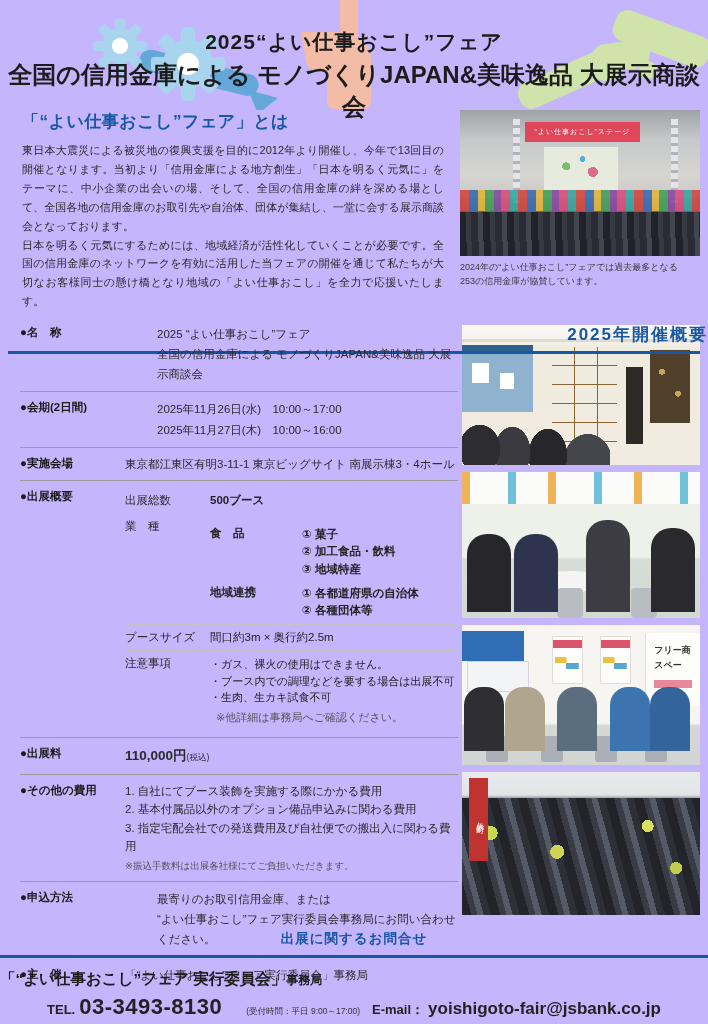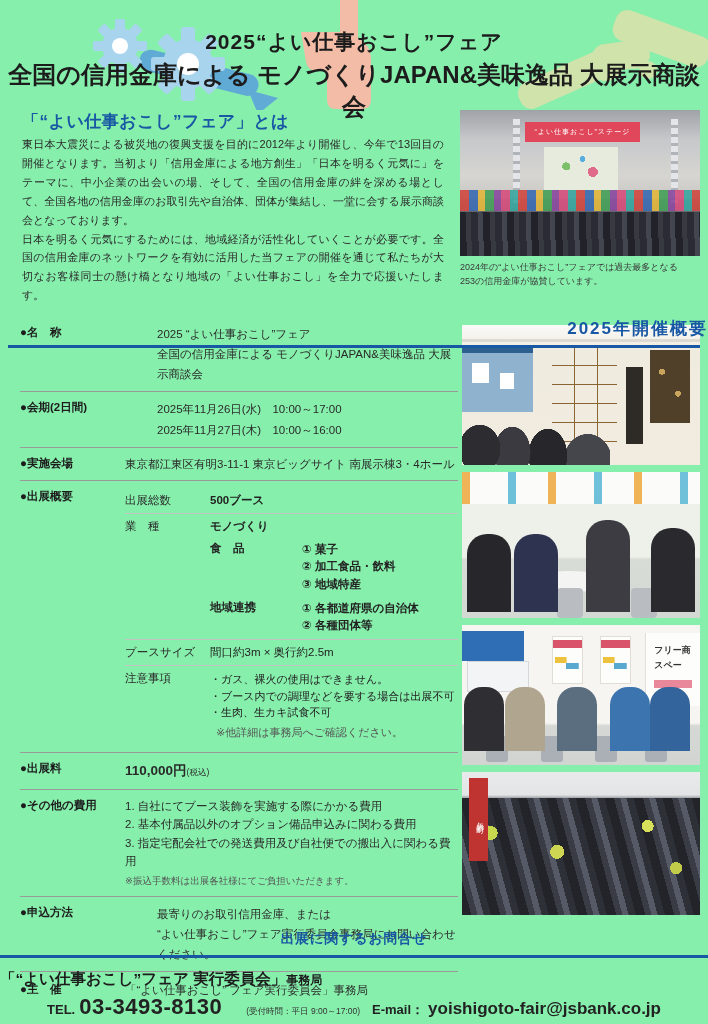--- a/index.html
+++ b/index.html
@@ -1,29 +1,29 @@
 <!DOCTYPE html>
 <html><head>
 <meta charset="utf-8">
 <style>
   * { margin:0; padding:0; box-sizing:border-box; }
   html,body { background:#e9e9e9; }
   body { font-family:"Liberation Sans","DejaVu Sans",sans-serif; }
-  .page { position:relative; width:708px; height:1024px; margin:0 auto; background:#86efac; overflow:hidden; color:#222; }
+  .page { position:relative; width:708px; height:1024px; margin:0 auto; background:#c4b5fd; overflow:hidden; color:#222; }
 
   
   .header { position:relative; height:104px; }
   .header-deco { position:absolute; left:0; top:0; width:708px; height:110px; z-index:0; }
   .title1 { position:relative; z-index:2; text-align:center; padding-top:28px; font-size:21px; font-weight:bold; color:#1c1c1c; letter-spacing:1px; }
   .title2 { position:relative; z-index:2; text-align:center; margin-top:3px; font-size:24px; font-weight:bold; color:#1c1c1c; letter-spacing:0; }
 
   
   .intro { display:flex; margin-top:6px; padding:0 8px 0 22px; gap:16px; position:relative; z-index:2; }
   .intro-left { width:424px; }
-  .intro-heading { color:#1857a4; font-size:17px; font-weight:bold; letter-spacing:.5px; margin-bottom:2px; }
+  .intro-heading { color:#1857a4; font-size:17px; font-weight:bold; letter-spacing:.5px; margin-bottom:8px; }
   .intro-body p { font-size:11px; line-height:1.72; text-align:justify; color:#2a2a2a; }
   .intro-right { width:240px; }
   .photo-caption { margin-top:5px; font-size:9px; line-height:1.5; color:#3a3a3a; }
 
   
   .section-head { margin-top:12px; position:relative; z-index:2; }
   .section-title { color:#1857a4; font-size:17px; font-weight:bold; letter-spacing:2px; padding-left:25px;text-align:right; }
   .blue-rule { height:3px; background:#1857a4; margin:5px 8px 0 8px; }
 
   
@@ -244,21 +244,20 @@
       <div class="lbl">●出展概要</div>
       <div class="exhibit-inner">
         <div class="sub">
           <div class="sub-lbl">出展総数</div>
           <div class="bold">500ブース</div>
         </div>
         <div class="sub sep">
           <div class="sub-lbl">業　種</div>
           <div class="cat-col">
             <div class="cat-group">
-              <div class="cat-name">モノづくり</div>
             </div>
             <div class="cat-group">
               <div class="cat-name">食　品</div>
               <div class="cat-items">
                 <div>① 菓子</div>
                 <div>② 加工食品・飲料</div>
                 <div>③ 地域特産</div>
               </div>
             </div>
             <div class="cat-group" style="margin-bottom:0;">

